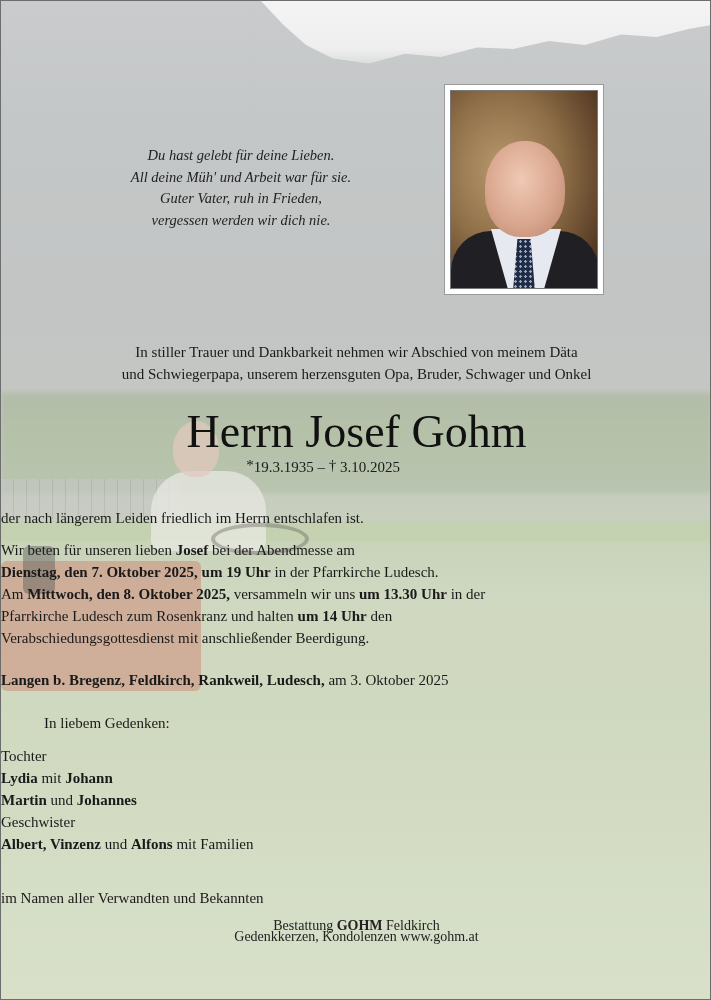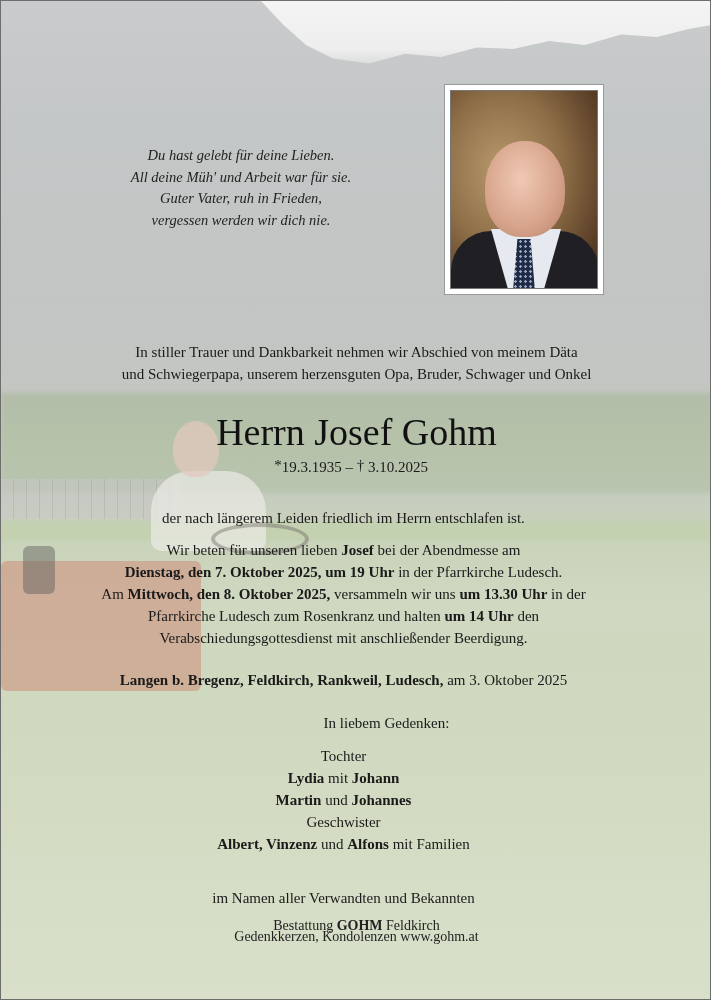--- a/index.html
+++ b/index.html
@@ -96,29 +96,29 @@
     background: radial-gradient(circle, #9aa5c0 1px, #1f2a44 1.5px) 0 0/5px 5px;
     clip-path: polygon(20% 0, 80% 0, 100% 100%, 0 100%);
   }
 
   .intro {
     position: absolute; left: 0; top: 340px; width: 711px; text-align: center;
     font-size: 15px; line-height: 22px;
   }
   .name {
     position: absolute; left: 0; top: 410px; width: 711px; text-align: center;
-    font-size: 38px; line-height: 42px; color: #111;
+    font-size: 46px; line-height: 42px; color: #111;
   }
   .dates {
     position: absolute; left: 0; top: 454px; width: 644px; text-align: center;
-    font-size: 15px; line-height: 20px; padding-left: 28px;
+    font-size: 15px; line-height: 20px;
   }
   .dates .sym { font-size: 15px; vertical-align: 2px; }
   .body-block {
-    position: absolute; left: 0; width: 685px; text-align: center;
+    position: absolute; left: 0; width: 685px; text-align: left;
     font-size: 15px; line-height: 22px;
   }
   .b { font-weight: bold; }
   .small {
     position: absolute; left: 0; top: 919px; width: 711px; text-align: center;
     font-size: 14px; line-height: 11px; color: #222;
   }
 </style>
 </head>
 <body>

